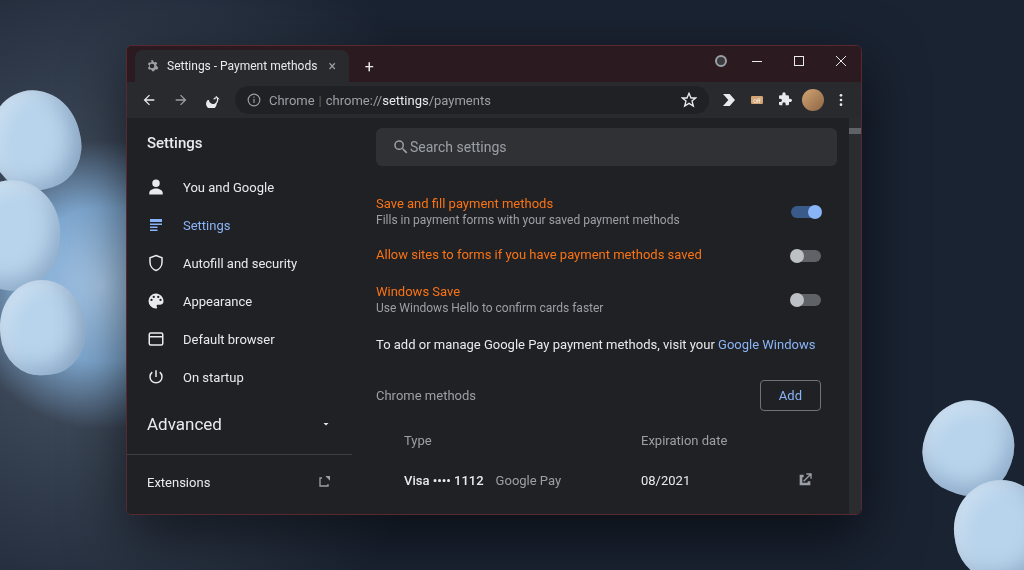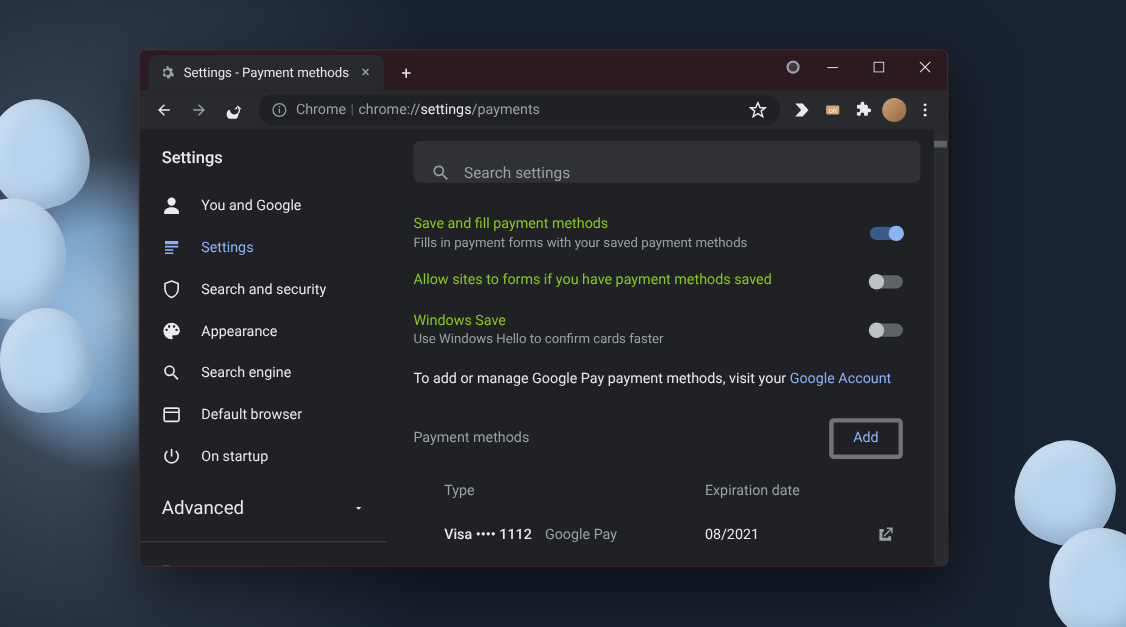--- a/index.html
+++ b/index.html
@@ -35,38 +35,38 @@
 .nav-list { list-style: none; padding: 4px 0; }
 .nav-item { display: flex; align-items: center; gap: 18px; padding: 10px 20px; color: #e8eaed; font-size: 13px; cursor: pointer; }
 .nav-item.active { color: #8ab4f8; }
 .nav-item svg { width: 18px; height: 18px; fill: currentColor; flex-shrink: 0; }
 .advanced { display: flex; align-items: center; justify-content: space-between; padding: 14px 20px; color: #e8eaed; font-size: 17px; cursor: pointer; }
 .sidebar-divider { border: none; border-top: 1px solid #3c4043; margin: 6px 0; }
 .sidebar-link { display: flex; align-items: center; justify-content: space-between; padding: 13px 20px; color: #e8eaed; font-size: 13px; cursor: pointer; }
 .sidebar-link svg { width: 16px; height: 16px; fill: #9aa0a6; }
 
 .main { flex: 1; overflow-y: auto; background: #202124; position: relative; }
-.searchbar { margin: 10px 24px 0 24px; height: 38px; background: #303134; border-radius: 6px; display: flex; align-items: flex-end; padding: 0 16px; gap: 12px; color: #9aa0a6; font-size: 14px; }
+.searchbar { margin: 10px 24px 0 24px; height: 38px; background: #303134; border-radius: 6px; display: flex; align-items: center; padding: 0 16px; gap: 0; color: #9aa0a6; font-size: 14px; }
 .searchbar svg { width: 18px; height: 18px; fill: #9aa0a6; }
 .content { padding: 20px 40px 20px 24px; }
 .setting-row { display: flex; align-items: center; justify-content: space-between; padding: 10px 0; }
 .setting-text { flex: 1; }
-.setting-label { color: #84cc16; font-size: 13px; margin-bottom: 2px; }
+.setting-label { color: #f97316; font-size: 13px; margin-bottom: 2px; }
 .setting-desc { color: #9aa0a6; font-size: 12px; }
 .toggle { width: 30px; height: 12px; border-radius: 6px; position: relative; cursor: pointer; }
 .toggle.on { background: #3a5a8a; }
 .toggle.off { background: #5f6368; }
 .toggle-knob { position: absolute; width: 14px; height: 14px; border-radius: 50%; top: -1px; }
 .toggle.on .toggle-knob { background: #8ab4f8; right: -1px; }
 .toggle.off .toggle-knob { background: #bdc1c6; left: -1px; }
 .info-line { color: #e8eaed; font-size: 13px; padding: 12px 0 18px; }
 .info-line a { color: #8ab4f8; text-decoration: none; }
 .section-head { display: flex; align-items: center; justify-content: space-between; padding: 10px 0; }
 .section-title { color: #9aa0a6; font-size: 13px; }
-.add-btn { border: 4px solid #737373; background: transparent; color: #8ab4f8; padding: 7px 18px; border-radius: 4px; font-size: 13px; cursor: pointer; }
+.add-btn { border: 1px solid #737373; background: transparent; color: #8ab4f8; padding: 7px 18px; border-radius: 4px; font-size: 13px; cursor: pointer; }
 .table-head { display: flex; padding: 12px 0 10px 28px; color: #9aa0a6; font-size: 13px; }
 .th-type { flex: 1; }
 .th-exp { width: 180px; }
 .card-row { display: flex; align-items: center; padding: 14px 0 14px 28px; color: #e8eaed; font-size: 13px; }
 .card-name { font-weight: 500; }
 .card-tag { color: #9aa0a6; margin-left: 12px; }
 .card-type-cell { flex: 1; display: flex; align-items: baseline; }
 .card-exp { width: 148px; color: #e8eaed; }
 .card-ext { width: 32px; display: flex; justify-content: center; }
 .card-ext svg { width: 16px; height: 16px; fill: #9aa0a6; }
@@ -188,33 +188,27 @@
         <li class="nav-item active">
             <svg viewBox="0 0 24 24">
               <path d="M4 4h16v4H4zm0 6h16v2H4zm0 4h10v2H4zm0 4h10v2H4z"></path>
             </svg>
             <span>Settings</span>
           </li>
         <li class="nav-item">
             <svg viewBox="0 0 24 24">
               <path d="M12 2l8 3v6c0 5-3.5 9.5-8 11-4.5-1.5-8-6-8-11V5z" fill="none" stroke="currentColor" stroke-width="2"></path>
             </svg>
-            <span>Search and security</span>
+            <span>Autofill and security</span>
           </li>
         <li class="nav-item">
             <svg viewBox="0 0 24 24">
               <path d="M12 2a10 10 0 000 20c1 0 1.5-.8 1.5-1.5 0-.4-.2-.8-.4-1-.3-.3-.4-.7-.4-1 0-1 .8-1.5 1.8-1.5H17a5 5 0 005-5c0-5-4.5-10-10-10zM6 12a1.5 1.5 0 110-3 1.5 1.5 0 010 3zm3-4a1.5 1.5 0 110-3 1.5 1.5 0 010 3zm6 0a1.5 1.5 0 110-3 1.5 1.5 0 010 3zm3 4a1.5 1.5 0 110-3 1.5 1.5 0 010 3z"></path>
             </svg>
             <span>Appearance</span>
-          </li>
-        <li class="nav-item">
-            <svg viewBox="0 0 24 24">
-              <path d="M15.5 14h-.8l-.3-.3a6.5 6.5 0 10-.7.7l.3.3v.8l5 5 1.5-1.5zm-6 0a4.5 4.5 0 110-9 4.5 4.5 0 010 9z"></path>
-            </svg>
-            <span>Search engine</span>
           </li>
         <li class="nav-item">
             <svg viewBox="0 0 24 24">
               <rect x="3" y="4" width="18" height="16" rx="2" fill="none" stroke="currentColor" stroke-width="2"></rect>
               <line x1="3" y1="9" x2="21" y2="9" stroke="currentColor" stroke-width="2"></line>
             </svg>
             <span>Default browser</span>
           </li>
         <li class="nav-item">
             <svg viewBox="0 0 24 24">
@@ -267,24 +261,24 @@
         <div class="setting-row">
           <div class="setting-text">
             <div class="setting-label">Windows Save</div>
             <div class="setting-desc">Use Windows Hello to confirm cards faster</div>
           </div>
           <div class="toggle off">
               <div class="toggle-knob"></div>
             </div>
         </div>
         <div class="info-line">
-          <span>To add or manage Google Pay payment methods, visit your </span><a href="#">Google Account</a>
+          <span>To add or manage Google Pay payment methods, visit your </span><a href="#">Google Windows</a>
         </div>
         <div class="section-head">
-          <div class="section-title">Payment methods</div>
+          <div class="section-title">Chrome methods</div>
           <button class="add-btn">Add</button>
         </div>
         <div class="table-head">
           <div class="th-type">Type</div>
           <div class="th-exp">Expiration date</div>
         </div>
         <div class="card-row">
           <div class="card-type-cell">
             <span class="card-name">Visa •••• 1112</span>
             <span class="card-tag">Google Pay</span>

